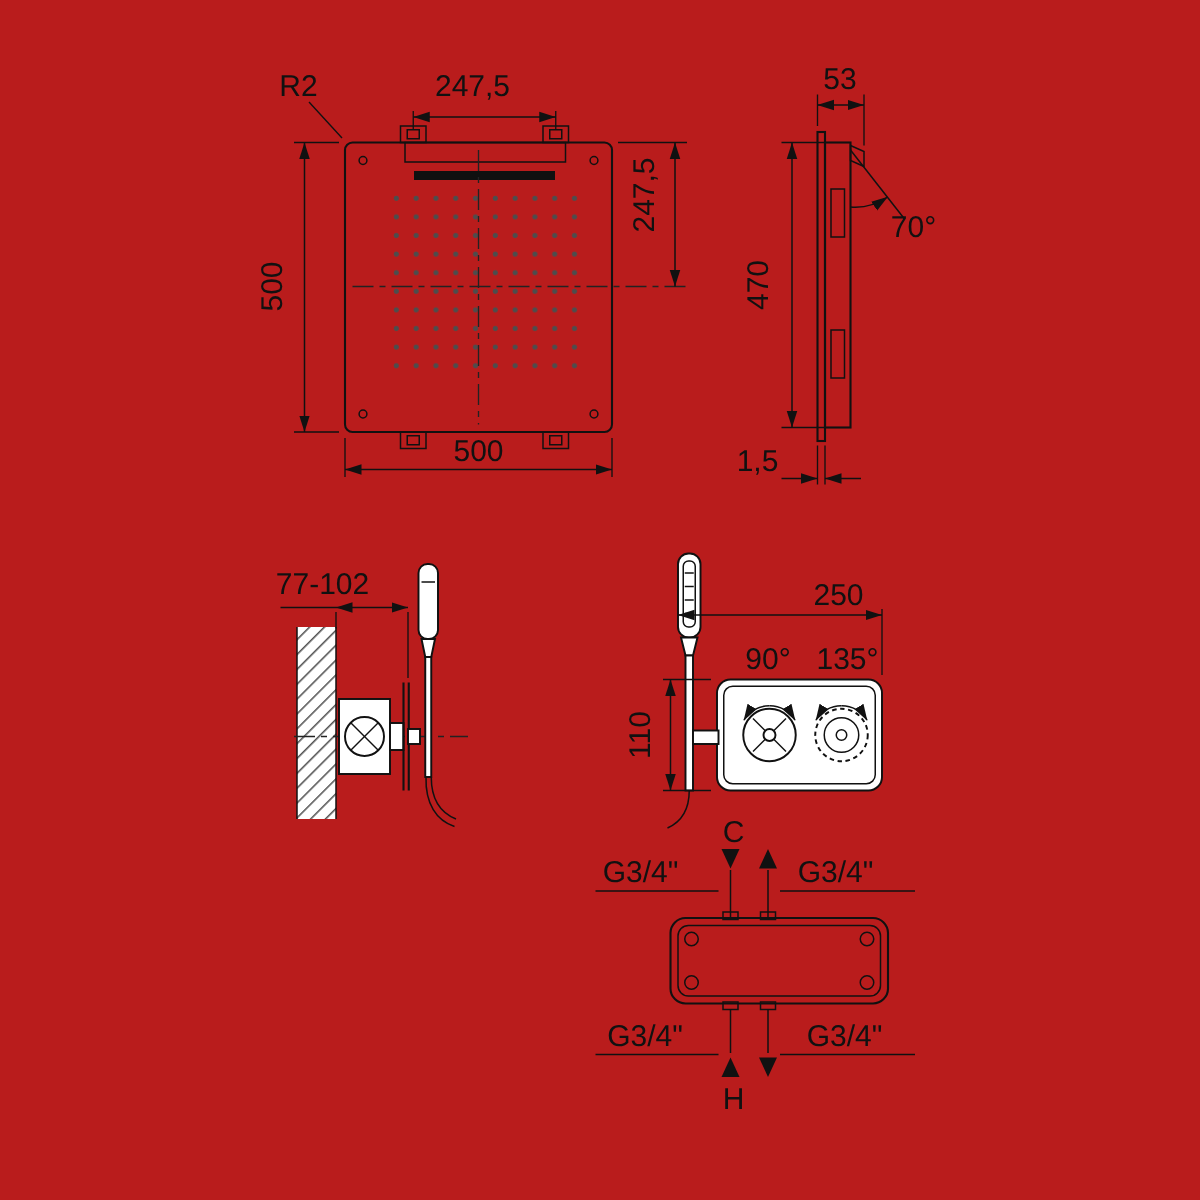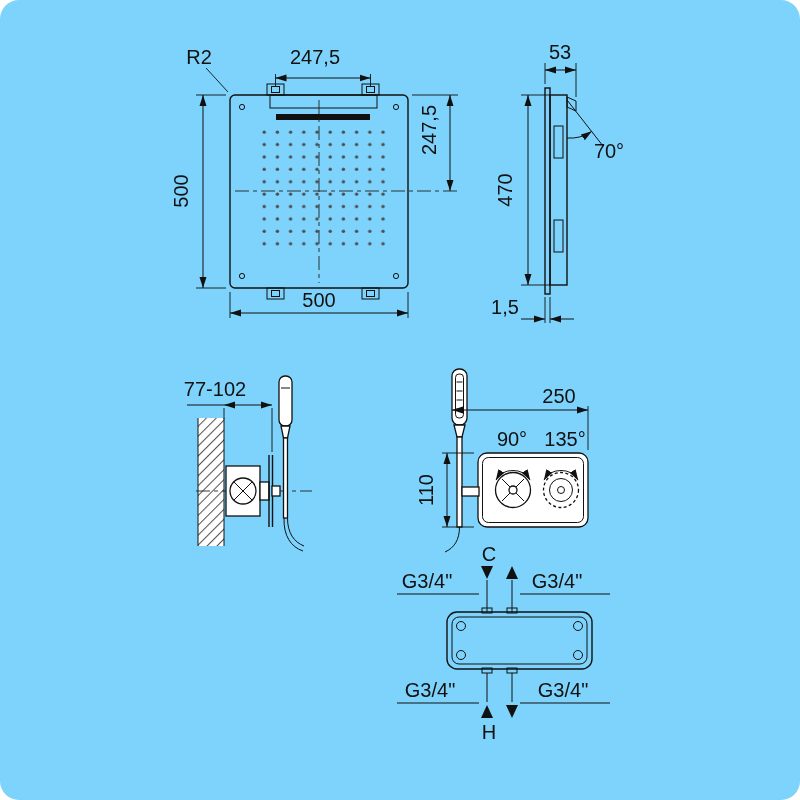--- a/index.html
+++ b/index.html
@@ -1,16 +1,16 @@
 <!DOCTYPE html>
 <html><head>
 <meta charset="utf-8">
 <style>
   html,body{margin:0;padding:0;background:#ffffff;}
-  .sheet{width:800px;height:800px;background:#7dd3fc;position:relative;border-radius:19px;}
+  .sheet{width:800px;height:800px;background:#b91c1c;position:relative;}
   text{font-family:"Liberation Sans","DejaVu Sans",sans-serif;fill:#111111;}
   .dim{font-size:20px;}
   .outline{stroke:#111;fill:none;stroke-width:1.4;}
   .thin{stroke:#111;fill:none;stroke-width:1;}
   .fillw{stroke:#111;fill:#ffffff;stroke-width:1.3;}
   .dimline{stroke:#111;fill:none;stroke-width:1;}
   .ext{stroke:#111;fill:none;stroke-width:0.9;}
   .cl{stroke:#222;fill:none;stroke-width:0.9;stroke-dasharray:14 4 4 4;}
 </style>
 </head>

